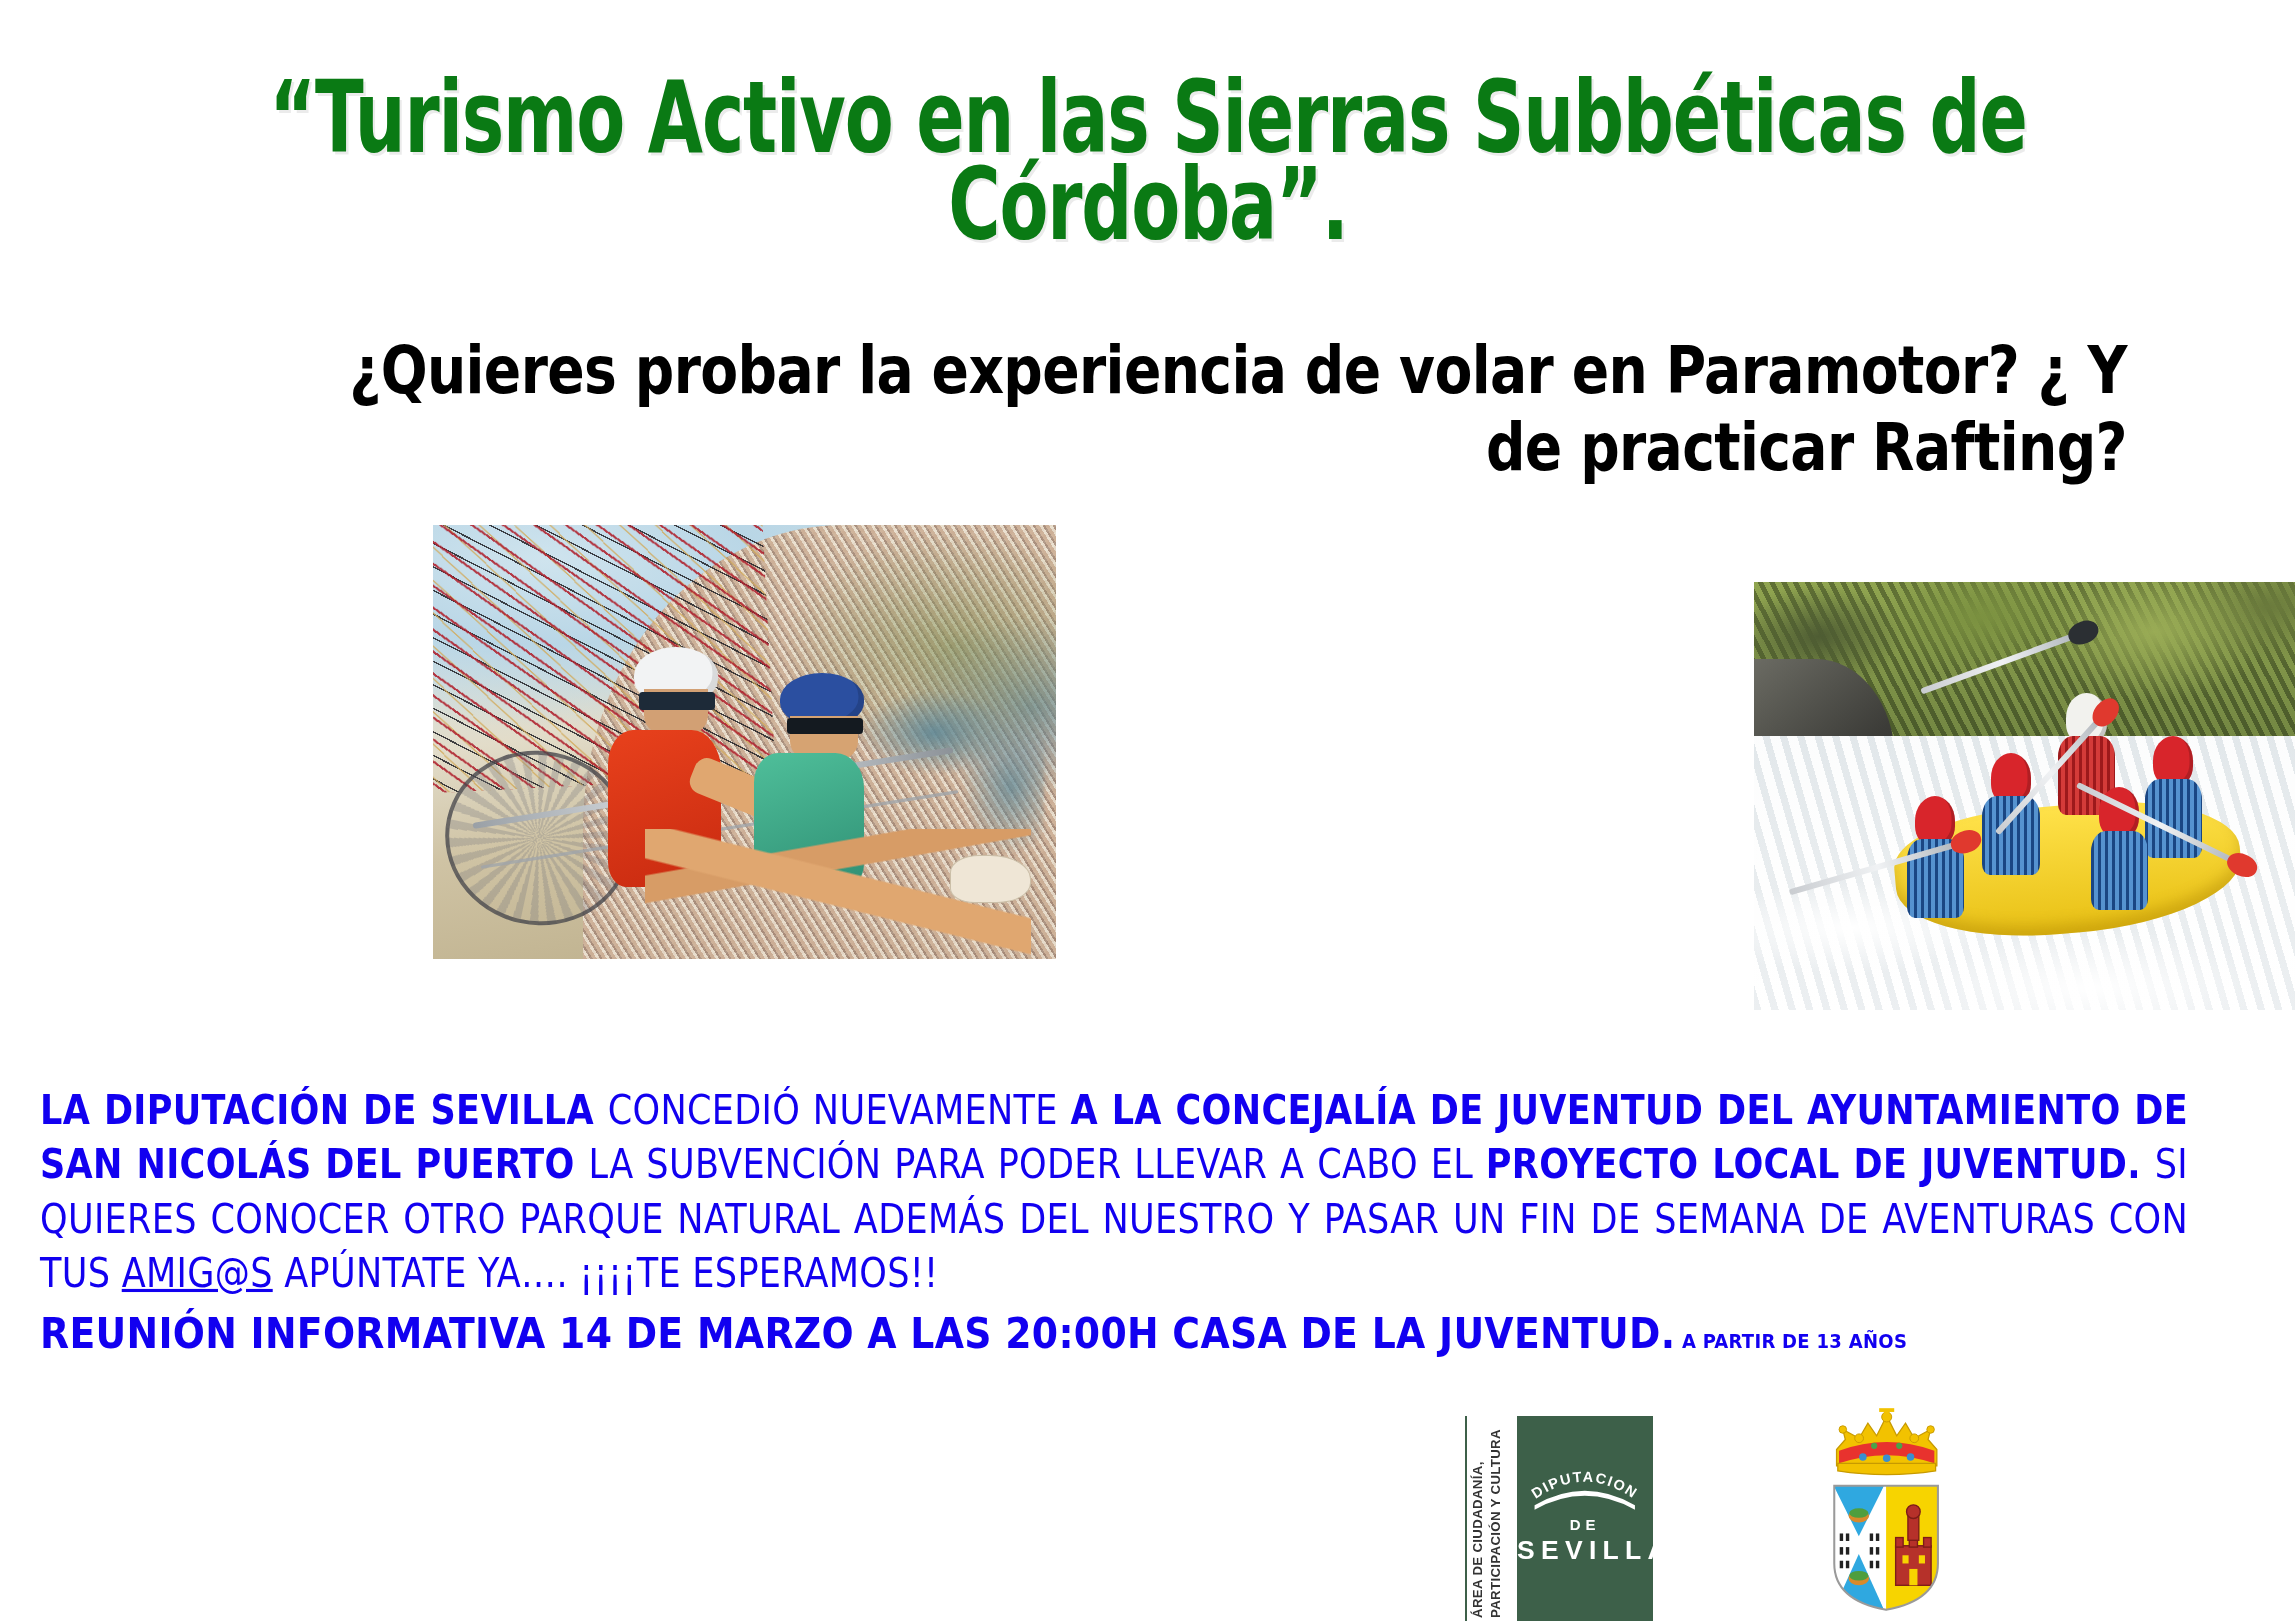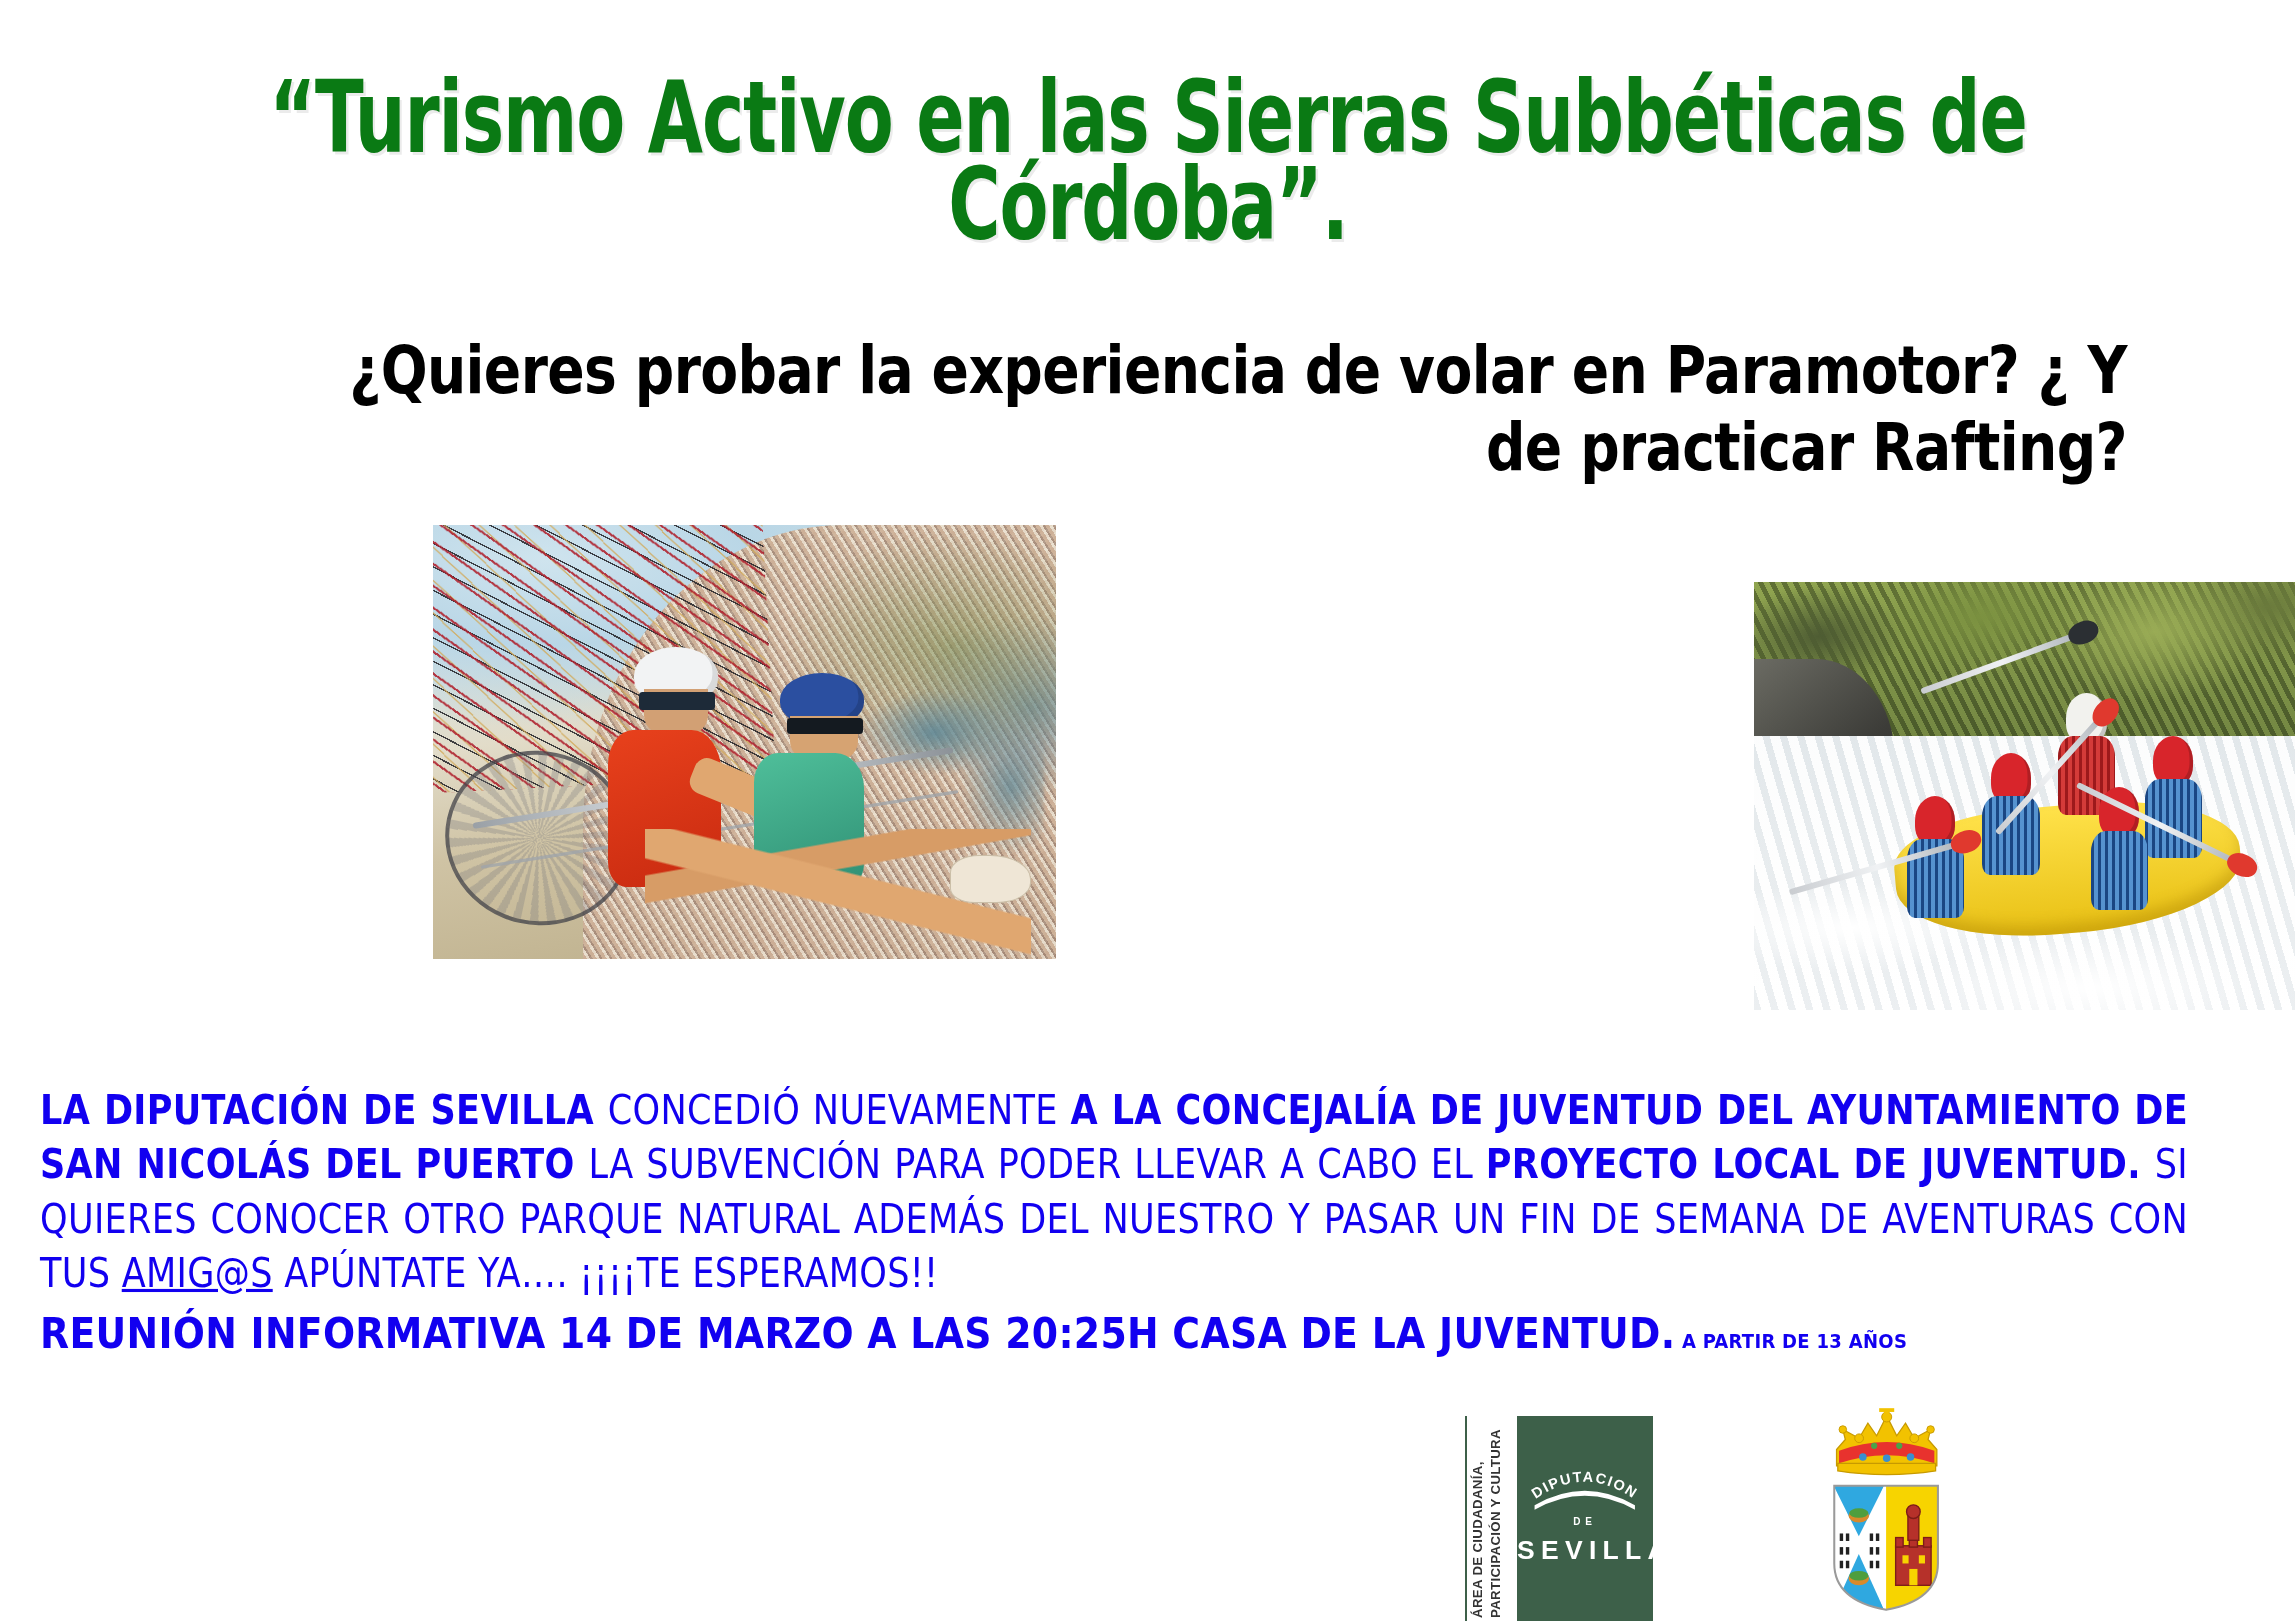--- a/index.html
+++ b/index.html
@@ -239,21 +239,21 @@
     position: relative;
     color: #ffffff;
     font-family: "Liberation Sans", sans-serif;
   }
   .dip-arc {
     position:absolute; left:9%; top:20%; width:82%; height:28%;
   }
   .dip-arc svg { width:100%; height:100%; display:block; }
   .dip-de {
     position:absolute; left:0; right:0; top:49%;
-    text-align:center; font-size:10px; font-weight:700; letter-spacing:4.9px;
+    text-align:center; font-size:15px; font-weight:700; letter-spacing:4.9px;
   }
   .dip-sevilla {
     position:absolute; left:0; right:0; top:58%;
     text-align:center; font-size:26.5px; font-weight:700; letter-spacing:6.3px;
   }
 
   #logo-coat {
     position:absolute; left: 1804px; top: 1404px; width: 165px; height: 209px;
   }
   .coat-crown { position:absolute; left:12%; top:0; width:76%; height:40%; }
@@ -324,21 +324,21 @@
       <div class="t"></div>
     </div>
   <div class="rf-paddle" id="rfpd1"></div>
   <div class="rf-paddle" id="rfpd2"></div>
   <div class="rf-paddle" id="rfpd3"></div>
 </div>
 
 <p class="body-block" id="body-block"><span class=" b">LA DIPUTACIÓN DE  SEVILLA </span><span>CONCEDIÓ NUEVAMENTE  </span><span class=" b">A LA CONCEJALÍA DE JUVENTUD DEL AYUNTAMIENTO DE SAN NICOLÁS DEL PUERTO </span><span>LA SUBVENCIÓN PARA PODER LLEVAR A CABO EL </span><span class=" b">PROYECTO LOCAL DE JUVENTUD. </span><span>SI QUIERES CONOCER OTRO PARQUE NATURAL ADEMÁS DEL NUESTRO Y PASAR UN FIN DE SEMANA DE AVENTURAS CON TUS </span><span class=" u">AMIG@S</span><span> APÚNTATE YA….   ¡¡¡¡TE ESPERAMOS!!</span></p>
 
 <div class="meeting-line">
-  <span>REUNIÓN INFORMATIVA 14 DE MARZO A LAS 20:25H CASA DE LA JUVENTUD.</span><span class="small"> A PARTIR DE 13 AÑOS</span>
+  <span>REUNIÓN INFORMATIVA 14 DE MARZO A LAS 20:00H CASA DE LA JUVENTUD.</span><span class="small"> A PARTIR DE 13 AÑOS</span>
 </div>
 
 <div id="logo-diputacion">
   <div class="dip-vert">
     <span class="v1">ÁREA DE CIUDADANÍA,</span>
     <span class="v2">PARTICIPACIÓN Y CULTURA</span>
   </div>
   <div class="dip-box">
     <div class="dip-arc">
       <svg viewBox="0 0 200 70" aria-hidden="true">

